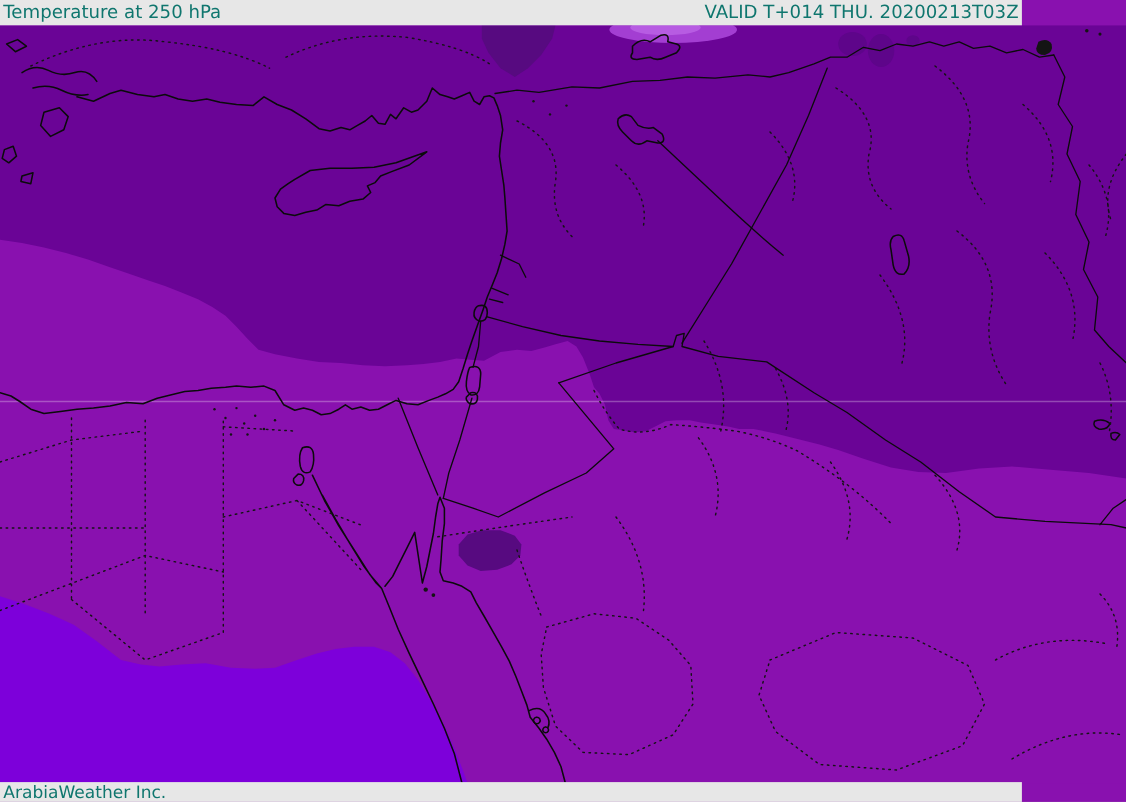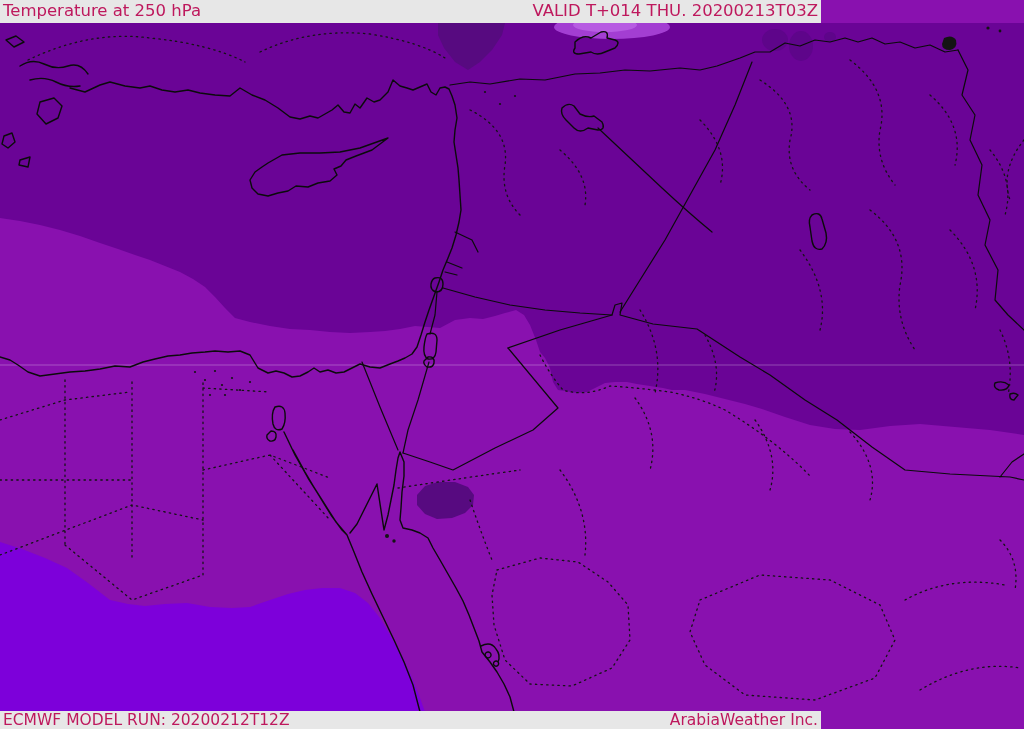--- a/index.html
+++ b/index.html
@@ -1,18 +1,18 @@
 <!DOCTYPE html>
 <html><head>
 <meta charset="utf-8">
 <style>
   html,body{margin:0;padding:0;background:#bbb;}
   #screen{position:relative;width:1024px;height:729px;overflow:hidden;
           font-family:"DejaVu Sans","Liberation Sans",sans-serif;background:#8911af;}
-  .strip{position:absolute;left:0;width:821px;background:#e7e7e7;color:#be185d;
+  .strip{position:absolute;left:0;width:929px;background:#e7e7e7;color:#0f766e;
          display:flex;justify-content:space-between;align-items:center;box-sizing:border-box;}
   #topstrip{top:0;height:23px;font-size:16.5px;padding:0 3px 2px 3px;}
   #bottomstrip{bottom:0;height:18px;font-size:15.5px;padding:0 3px;}
   #mapsvg{position:absolute;top:23px;left:0;}
   .coast{fill:none;stroke:#0b0b0b;stroke-width:1.4;stroke-linejoin:round;stroke-linecap:round;}
   .border{fill:none;stroke:#0b0b0b;stroke-width:1.2;stroke-linejoin:round;stroke-linecap:round;}
   .dotted{fill:none;stroke:#141414;stroke-width:1.3;stroke-dasharray:1.4 4.2;stroke-linecap:round;}
   .speck{fill:#141414;}
 </style>
 </head>
@@ -155,17 +155,16 @@
       </g>
     </g>
   </svg>
 
   <div id="topstrip" class="strip">
     <span>Temperature at 250 hPa</span>
     <span>VALID T+014 THU. 20200213T03Z</span>
   </div>
 
   <div id="bottomstrip" class="strip">
-    <span>ECMWF MODEL RUN: 20200212T12Z</span>
     <span>ArabiaWeather Inc.</span>
   </div>
 
 </div>
 
 </body></html>

